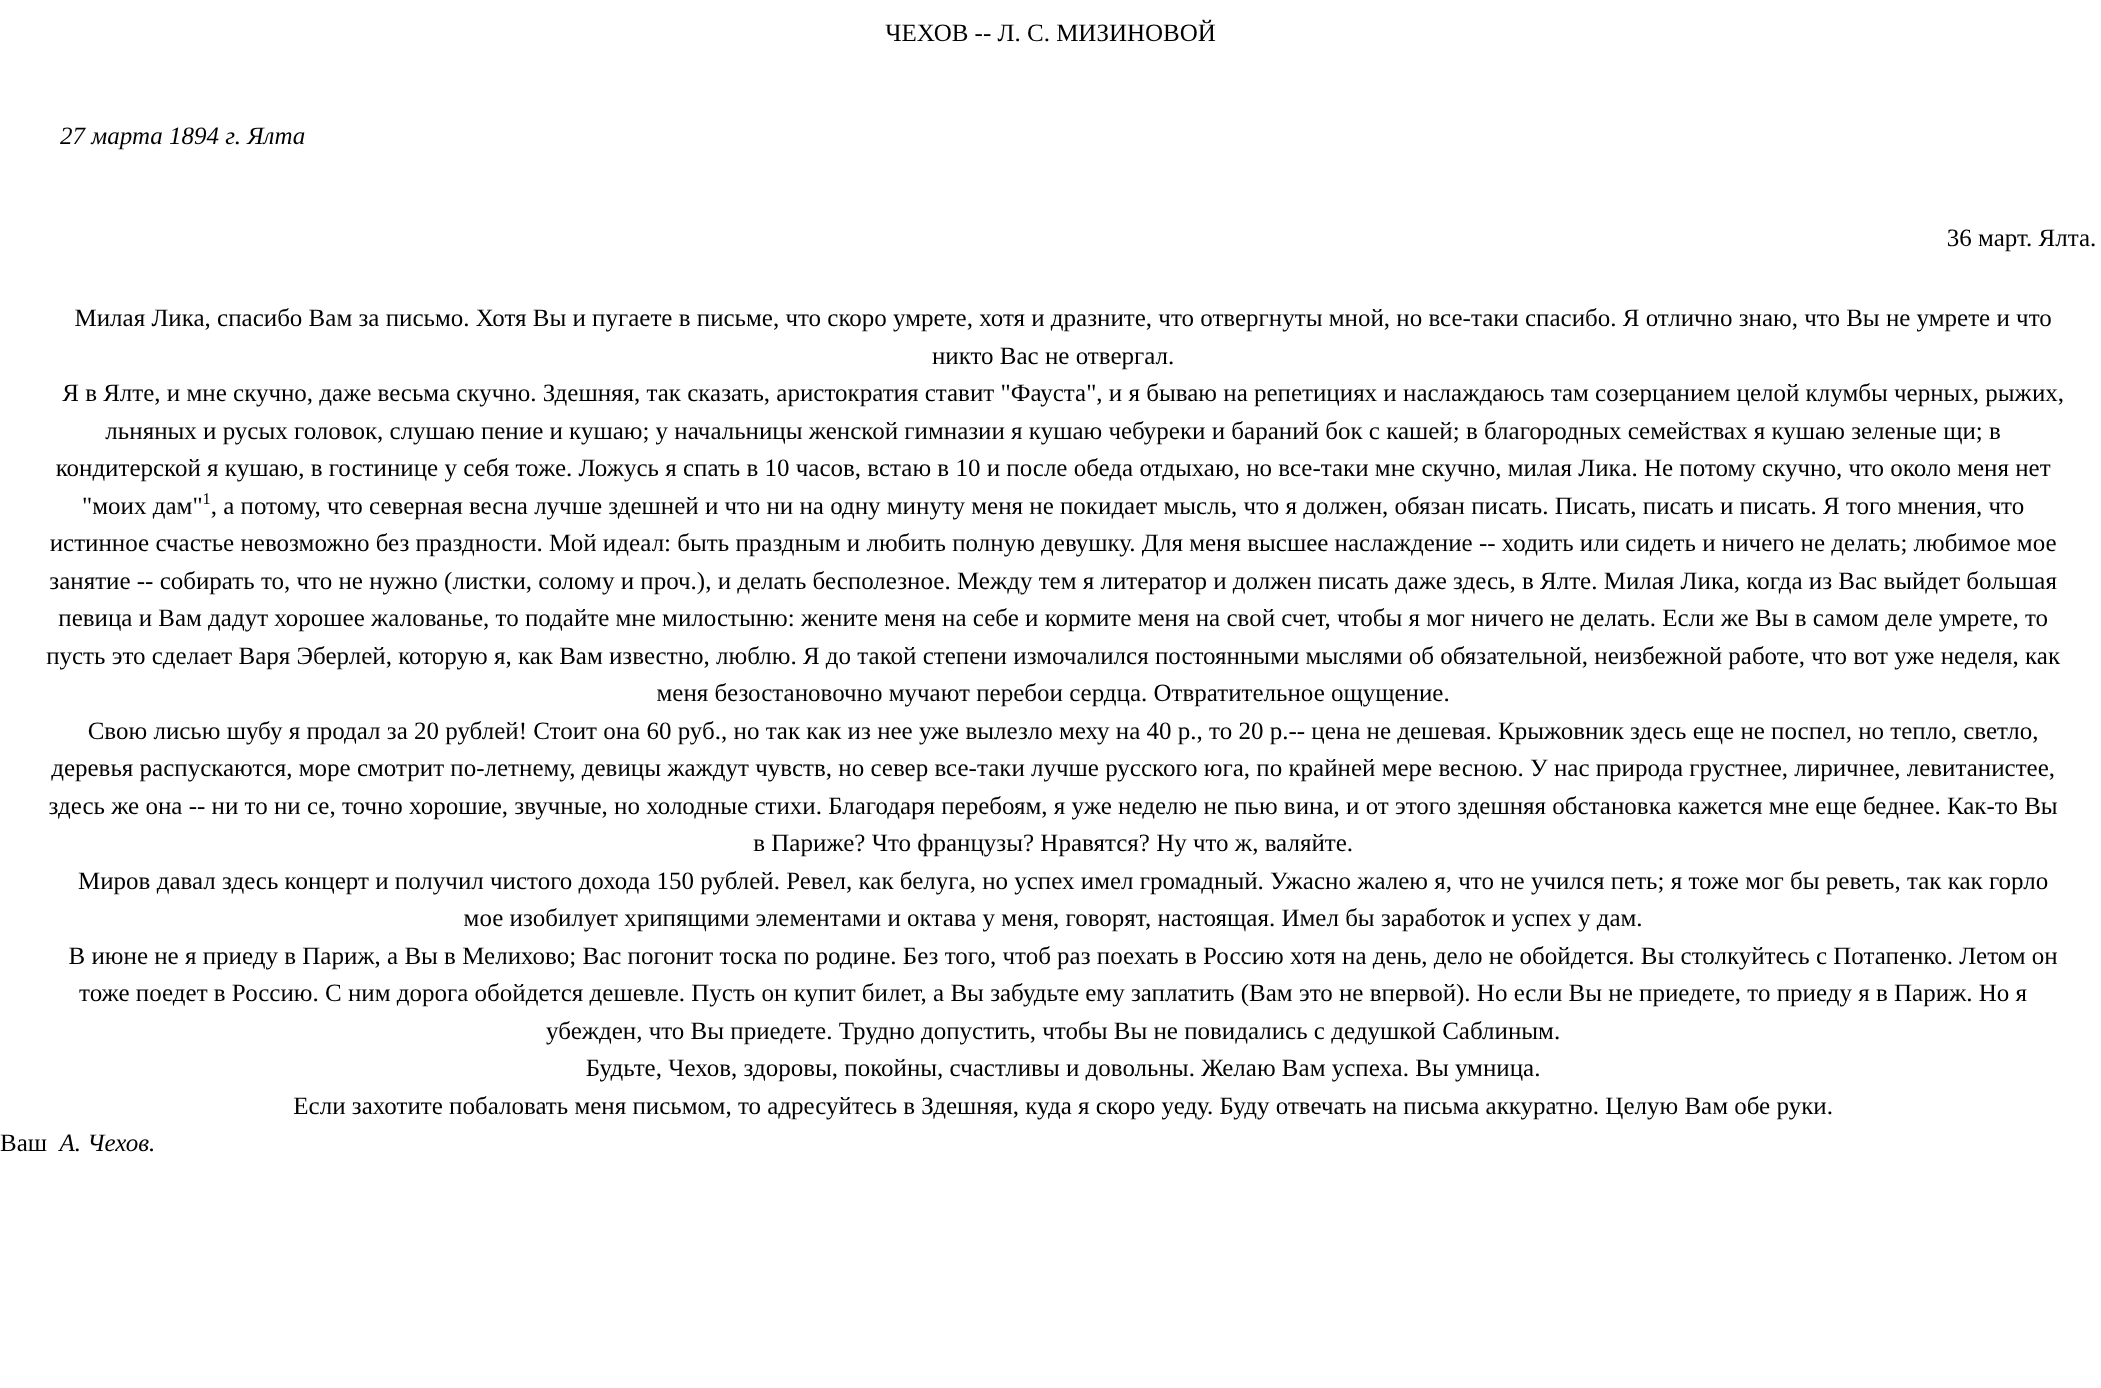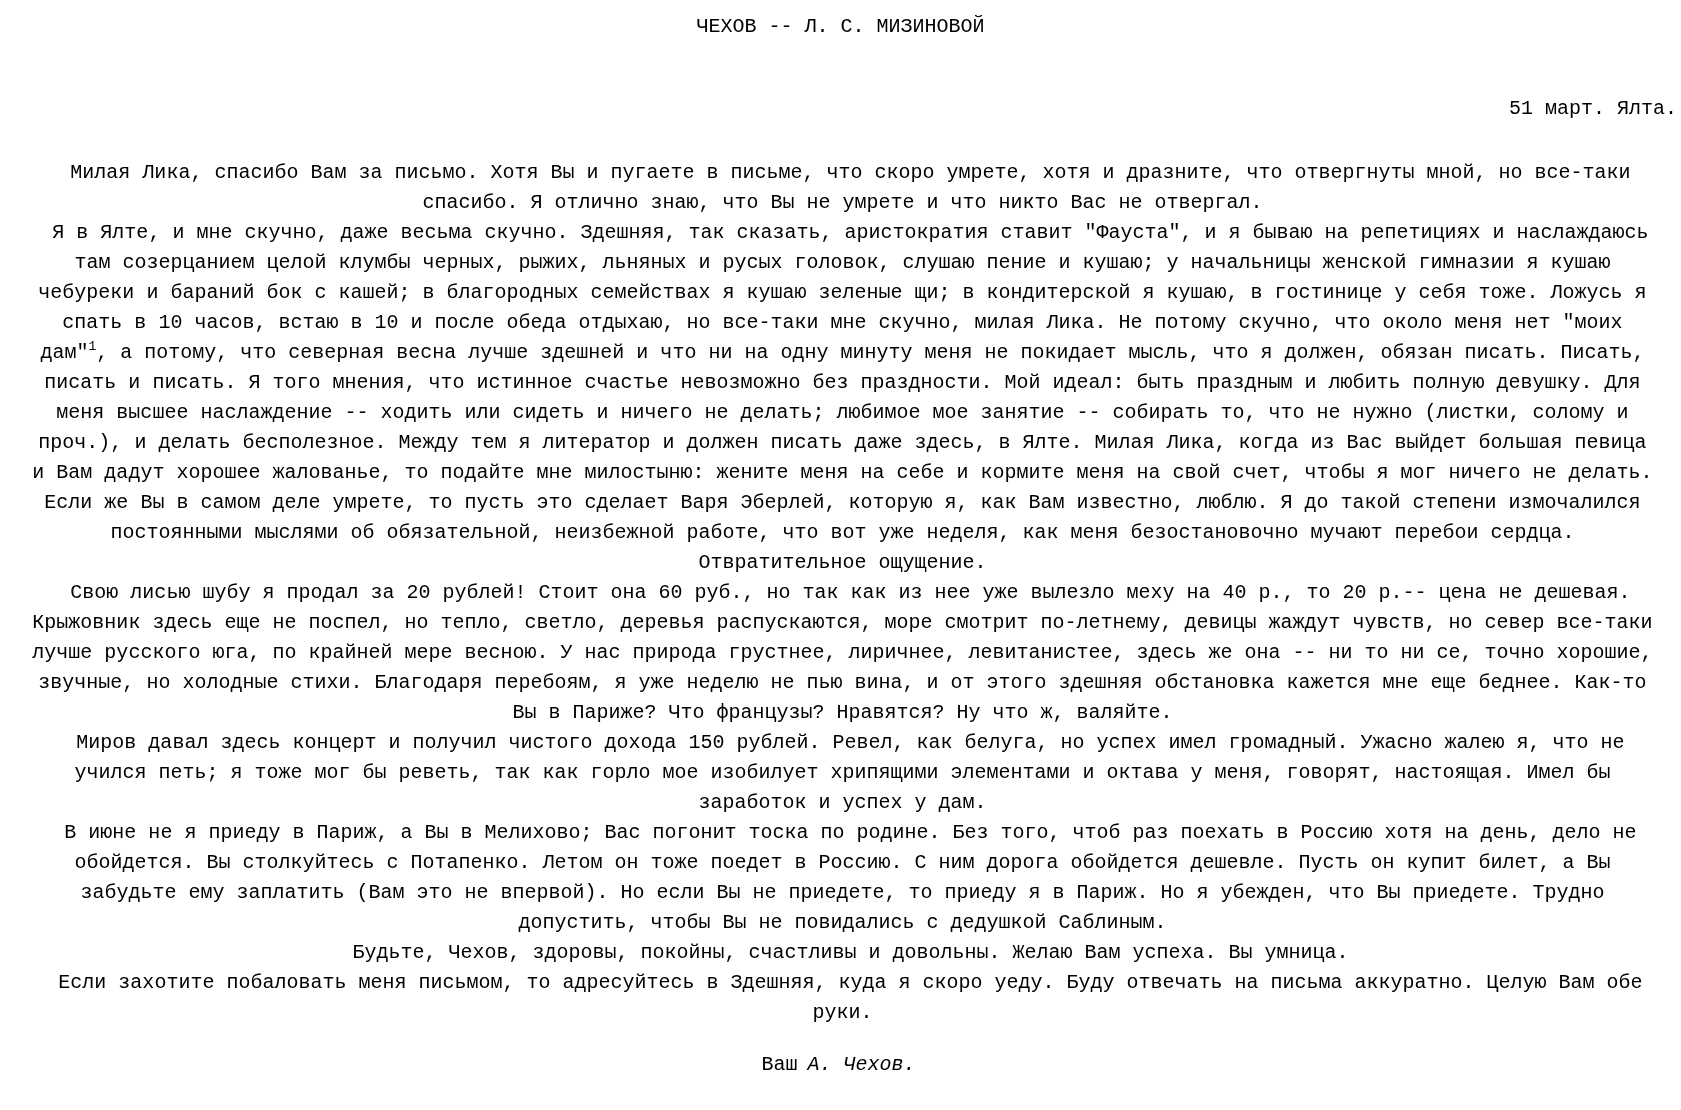--- a/index.html
+++ b/index.html
@@ -6,21 +6,21 @@
     margin: 0;
     padding: 0;
     background: #ffffff;
   }
   .sheet {
     position: relative;
     width: 1681px;
     height: 1110px;
     background: #ffffff;
     color: #000000;
-    font-family: Liberation Mono, monospace;
+    font-family: Liberation Serif, serif;
     font-size: 20px;
     line-height: 30px;
     overflow: hidden;
   }
   .title {
     margin-top: 12px;
     text-align: center;
     white-space: pre;
   }
   .date-italic {
@@ -43,38 +43,38 @@
     margin: 0;
     padding: 0;
     text-indent: 16px;
   }
   sup {
     font-size: 13px;
     line-height: 0;
     vertical-align: super;
   }
   .signature {
-    margin-top: 22px;
     margin-right: 4px;
-    text-align: center;
+    text-align: left;
   }
   .signature .name {
     font-style: italic;
     margin-left: 10px;
   }
 </style>
 </head>
 <body>
 
 <div class="sheet">
 
   <div class="title">ЧЕХОВ -- Л. С. МИЗИНОВОЙ</div>
 
+  <div class="date-italic">27 марта 1894 г. Ялта</div>
 
-  <div class="date-right">51 март. Ялта.</div>
+  <div class="date-right">36 март. Ялта.</div>
 
   <div class="letter-body">
 
     <p>
       <span>Милая Лика, спасибо Вам за письмо. Хотя Вы и пугаете в письме, что скоро умрете, хотя и дразните, что отвергнуты мной, но все-таки спасибо. Я отлично знаю, что Вы не умрете и что никто Вас не отвергал.</span>
     </p>
 
     <p>
       <span>Я в Ялте, и мне скучно, даже весьма скучно. Здешняя, так сказать, аристократия ставит "Фауста", и я бываю на репетициях и наслаждаюсь там созерцанием целой клумбы черных, рыжих, льняных и русых головок, слушаю пение и кушаю; у начальницы женской гимназии я кушаю чебуреки и бараний бок с кашей; в благородных семействах я кушаю зеленые щи; в кондитерской я кушаю, в гостинице у себя тоже. Ложусь я спать в 10 часов, встаю в 10 и после обеда отдыхаю, но все-таки мне скучно, милая Лика. Не потому скучно, что около меня нет "моих дам"</span><sup>1</sup><span>, а потому, что северная весна лучше здешней и что ни на одну минуту меня не покидает мысль, что я должен, обязан писать. Писать, писать и писать. Я того мнения, что истинное счастье невозможно без праздности. Мой идеал: быть праздным и любить полную девушку. Для меня высшее наслаждение -- ходить или сидеть и ничего не делать; любимое мое занятие -- собирать то, что не нужно (листки, солому и проч.), и делать бесполезное. Между тем я литератор и должен писать даже здесь, в Ялте. Милая Лика, когда из Вас выйдет большая певица и Вам дадут хорошее жалованье, то подайте мне милостыню: жените меня на себе и кормите меня на свой счет, чтобы я мог ничего не делать. Если же Вы в самом деле умрете, то пусть это сделает Варя Эберлей, которую я, как Вам известно, люблю. Я до такой степени измочалился постоянными мыслями об обязательной, неизбежной работе, что вот уже неделя, как меня безостановочно мучают перебои сердца. Отвратительное ощущение.</span>
     </p>

